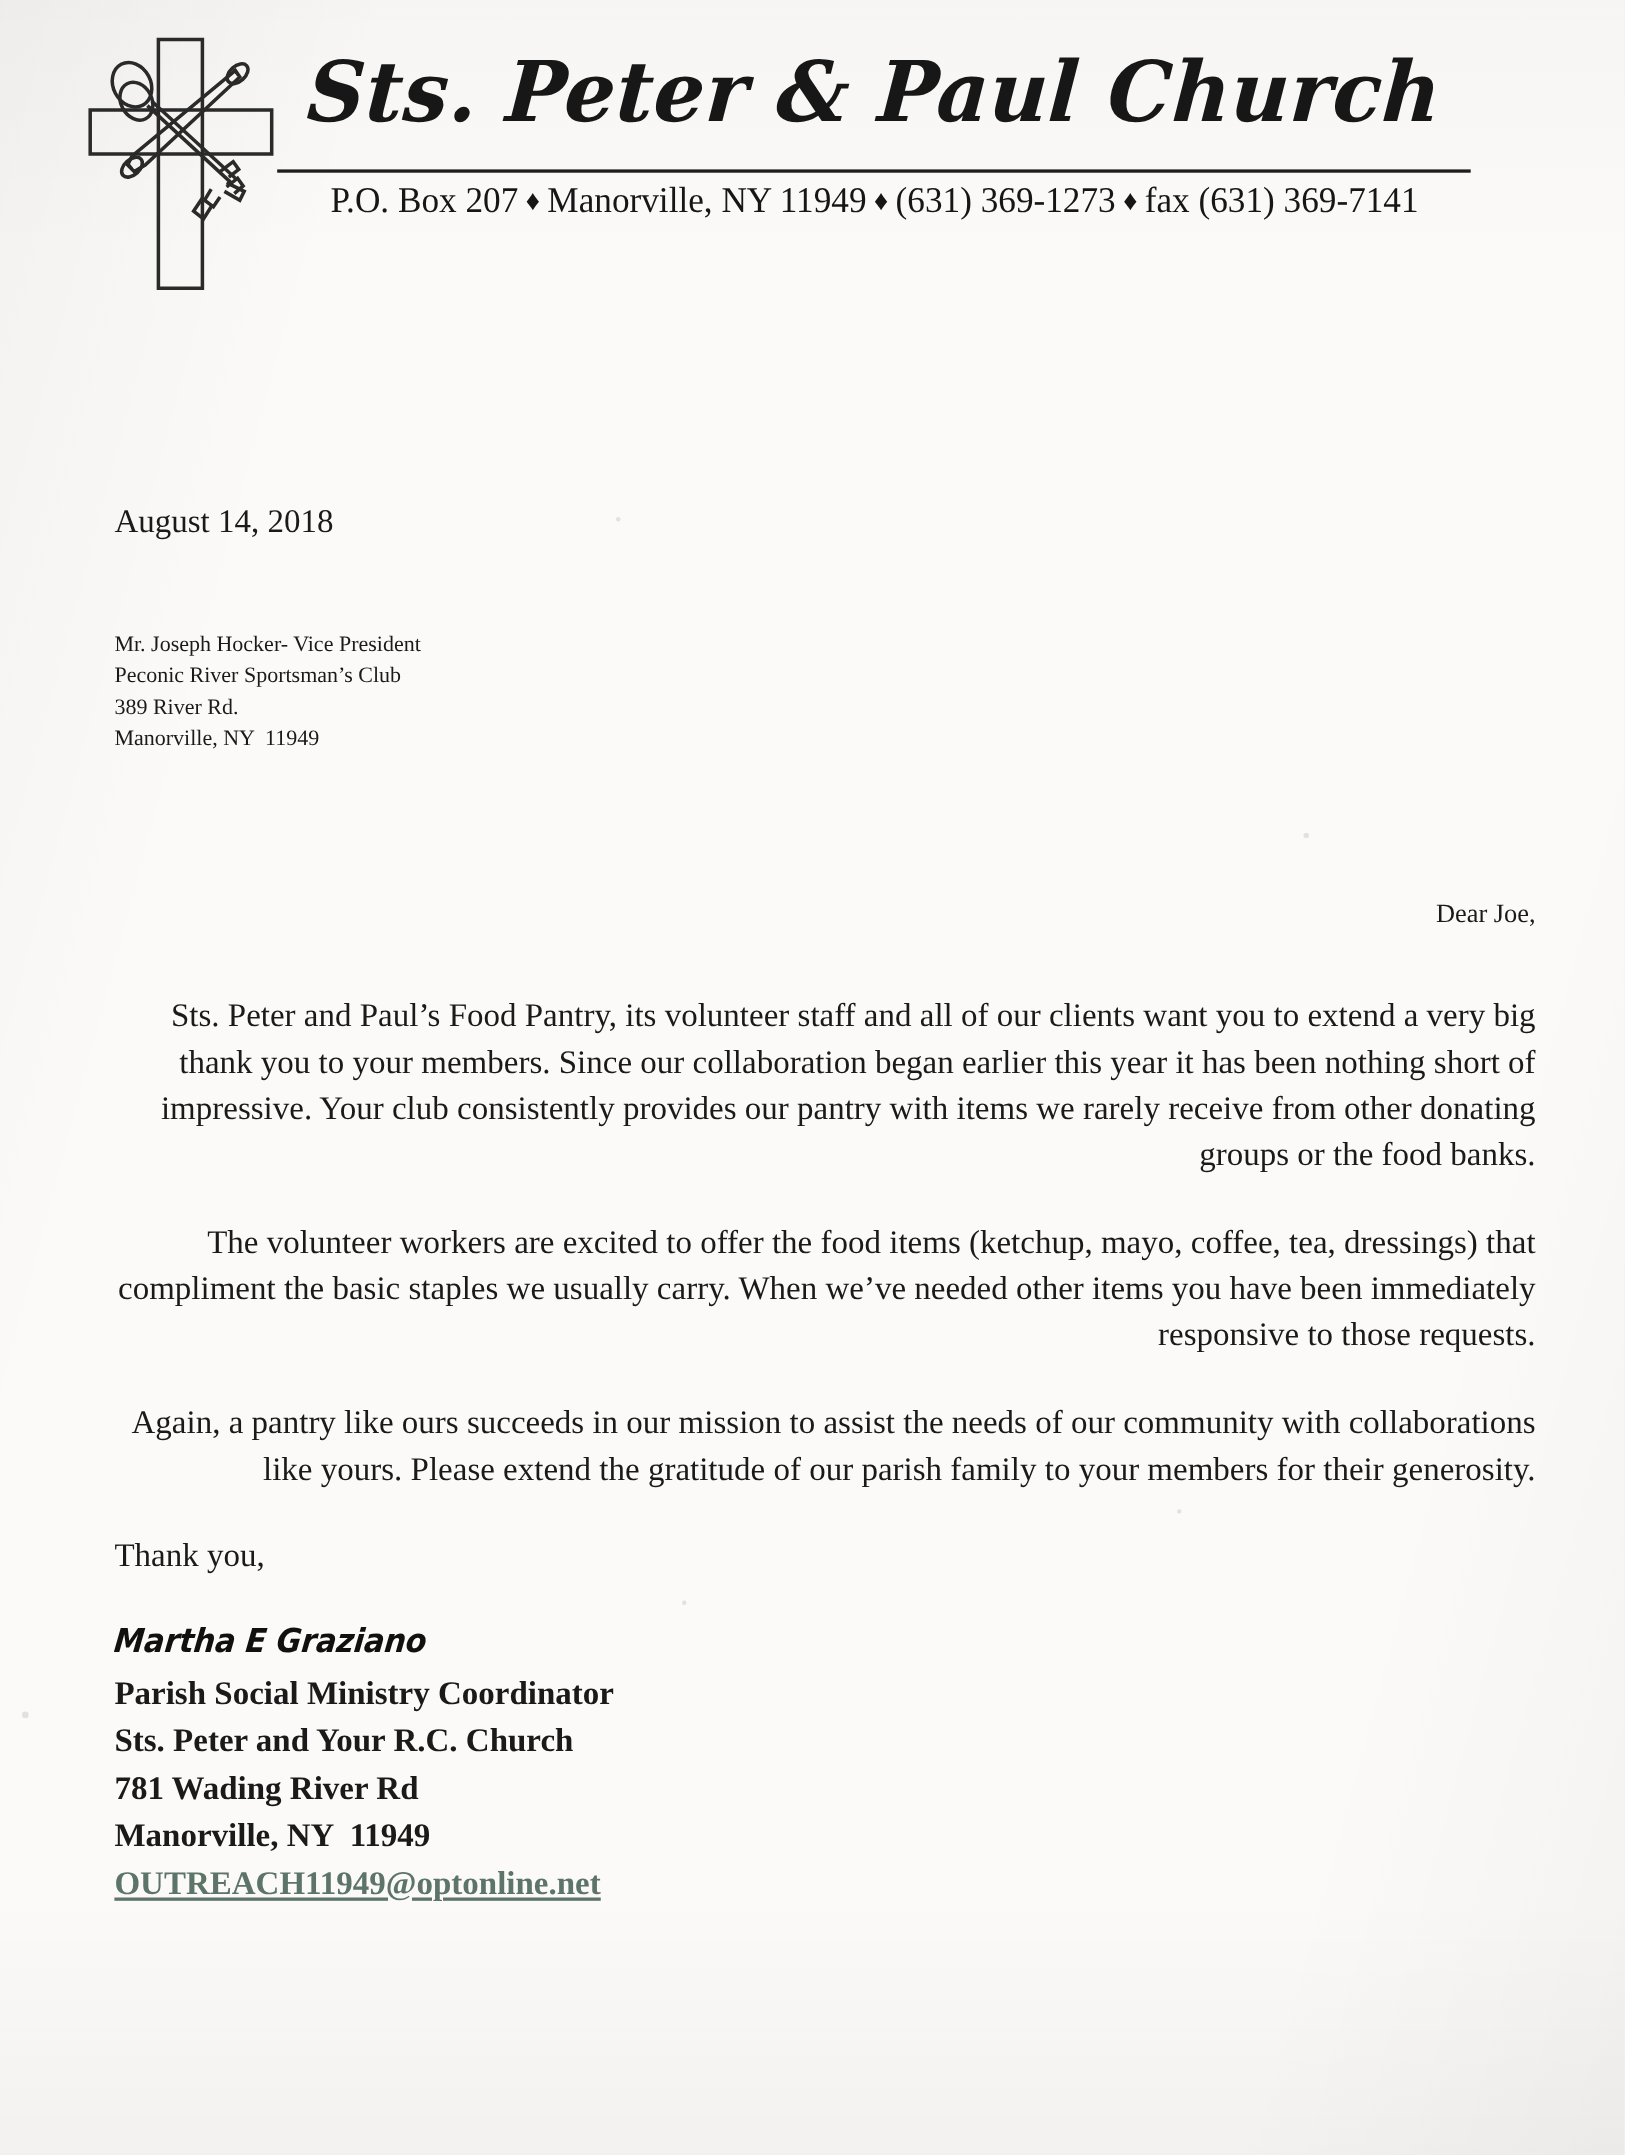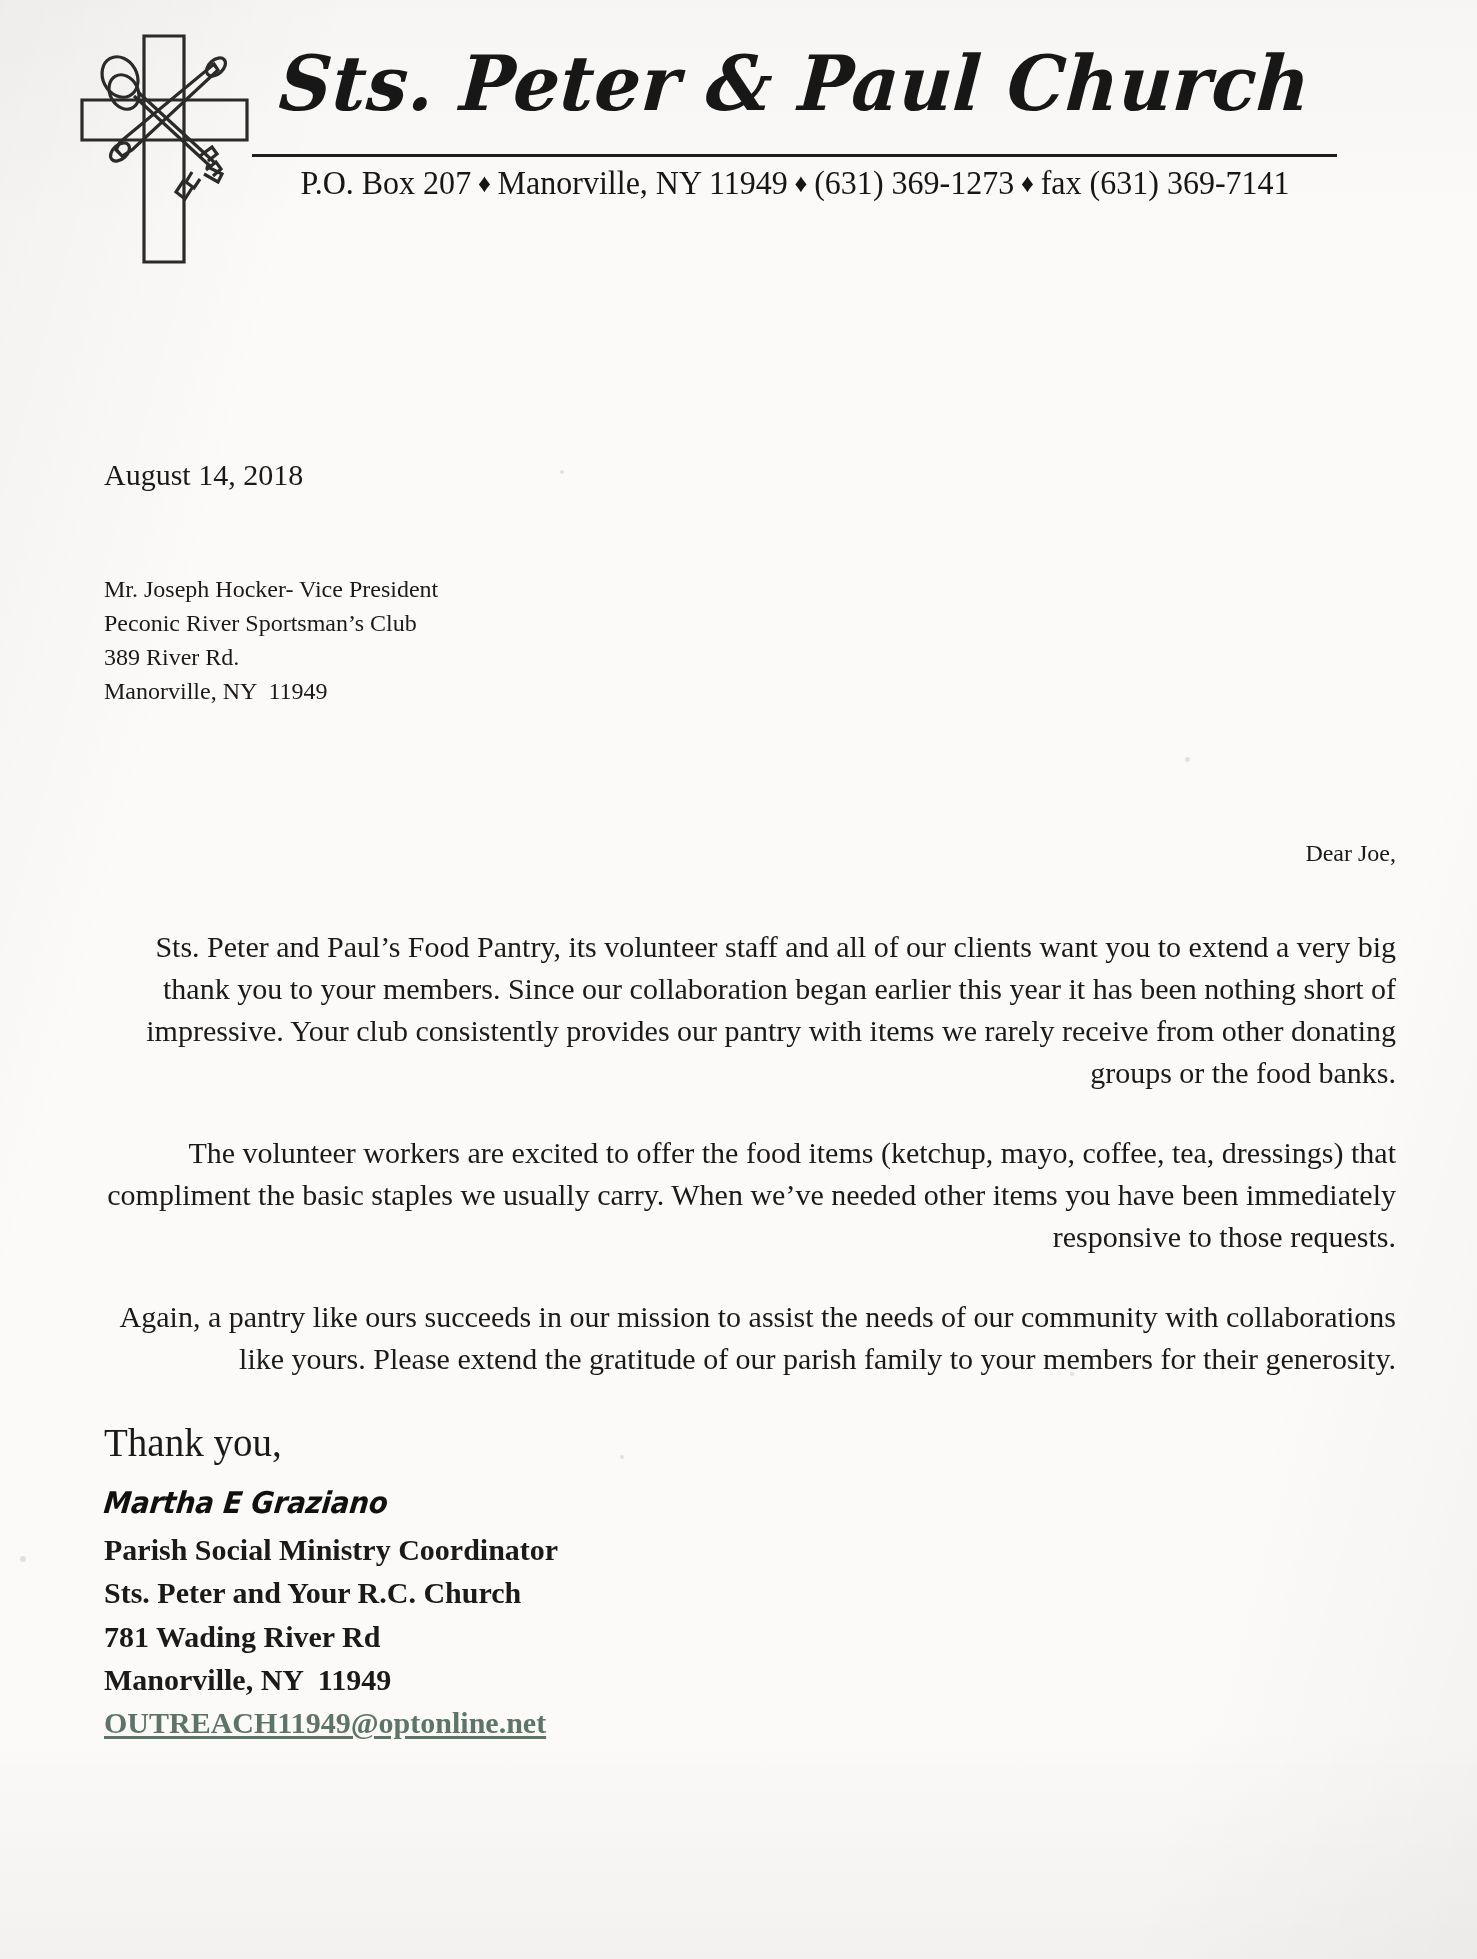--- a/index.html
+++ b/index.html
@@ -89,42 +89,42 @@
     left: 104px;
     top: 455px;
     width: 1292px;
   }
   .date {
     font-size: 30px;
     line-height: 1.3;
     margin: 0 0 78px 0;
   }
   .recipient {
-    font-size: 24px;
+    font-size: 20px;
     line-height: 1.42;
     margin: 0 0 130px 0;
   }
   .recipient div { white-space: pre; }
 
   .salutation {
     font-size: 24px;
     line-height: 1.3;
     margin: 0 0 56px 0;
     text-align: right;
   }
   .para {
     font-size: 30px;
     line-height: 1.40;
     margin: 0 0 38px 0;
     text-align: right;
   }
   .closing {
-    font-size: 39px;
+    font-size: 30px;
     line-height: 1.3;
-    margin: 36px 0 20px 0;
+    margin: 36px 0 44px 0;
   }
   .signature {
     font-family: "DejaVu Sans", "Liberation Sans", sans-serif;
     font-style: italic;
     font-weight: 700;
     font-size: 30px;
     line-height: 1.0;
     letter-spacing: -0.2px;
     color: #101010;
     transform: skewX(-6deg) scaleX(0.92);

